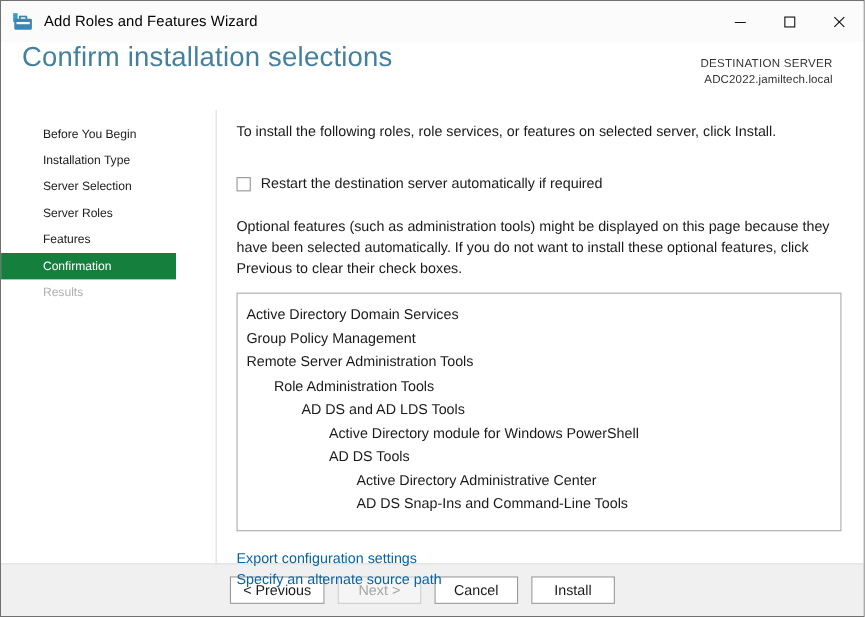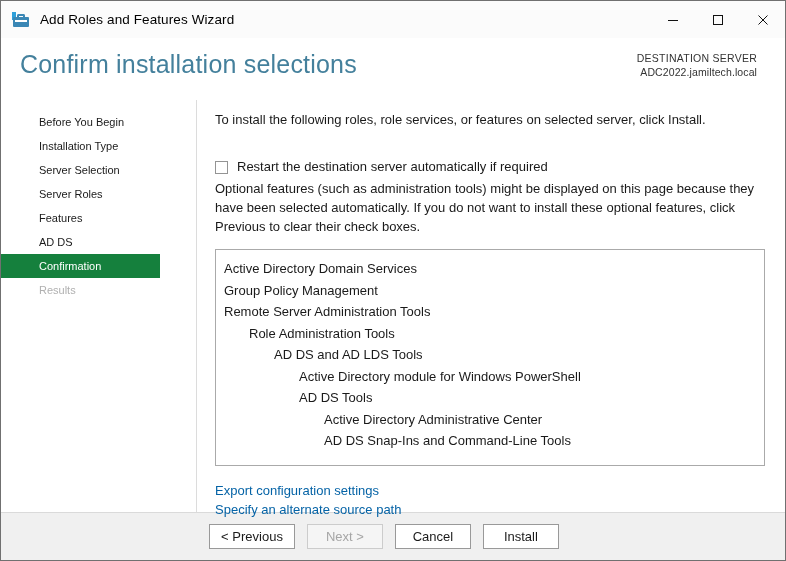--- a/index.html
+++ b/index.html
@@ -112,21 +112,21 @@
 
   
   .header {
     flex: 0 0 62px;
     position: relative;
     background: #ffffff;
   }
   .page-title {
     position: absolute;
     left: 19px;
-    top: 12px;
+    top: 0;
     font-size: 25px;
     color: #44809c;
     font-weight: 400;
     letter-spacing: 0.2px;
     white-space: nowrap;
   }
   .dest-block {
     position: absolute;
     right: 28px;
     top: 13px;
@@ -194,21 +194,21 @@
     font-size: 13px;
     color: #1a1a1a;
     line-height: 1.45;
     margin: 0 0 29px 0;
   }
 
   .checkbox-row {
     display: flex;
     align-items: flex-start;
     gap: 9px;
-    margin-bottom: 3px;
+    margin-bottom: 20px;
   }
   .cb {
     width: 13px;
     height: 13px;
     border: 1px solid #949494;
     background: #ffffff;
     box-sizing: border-box;
     flex: 0 0 13px;
     margin-top: 2px;
     cursor: default;
@@ -336,21 +336,20 @@
   </div>
 
   <div class="body-area">
 
     <div class="sidebar">
         <div class="nav-item">Before You Begin</div>
         <div class="nav-item">Installation Type</div>
         <div class="nav-item">Server Selection</div>
         <div class="nav-item">Server Roles</div>
         <div class="nav-item">Features</div>
-        <div class="nav-item">AD DS</div>
         <div class="nav-item selected">Confirmation</div>
         <div class="nav-item disabled">Results</div>
       </div>
 
     <div class="content">
 
       <p class="intro-line">To install the following roles, role services, or features on selected server, click Install.</p>
 
       <div class="checkbox-row">
         <span class="cb"></span>

